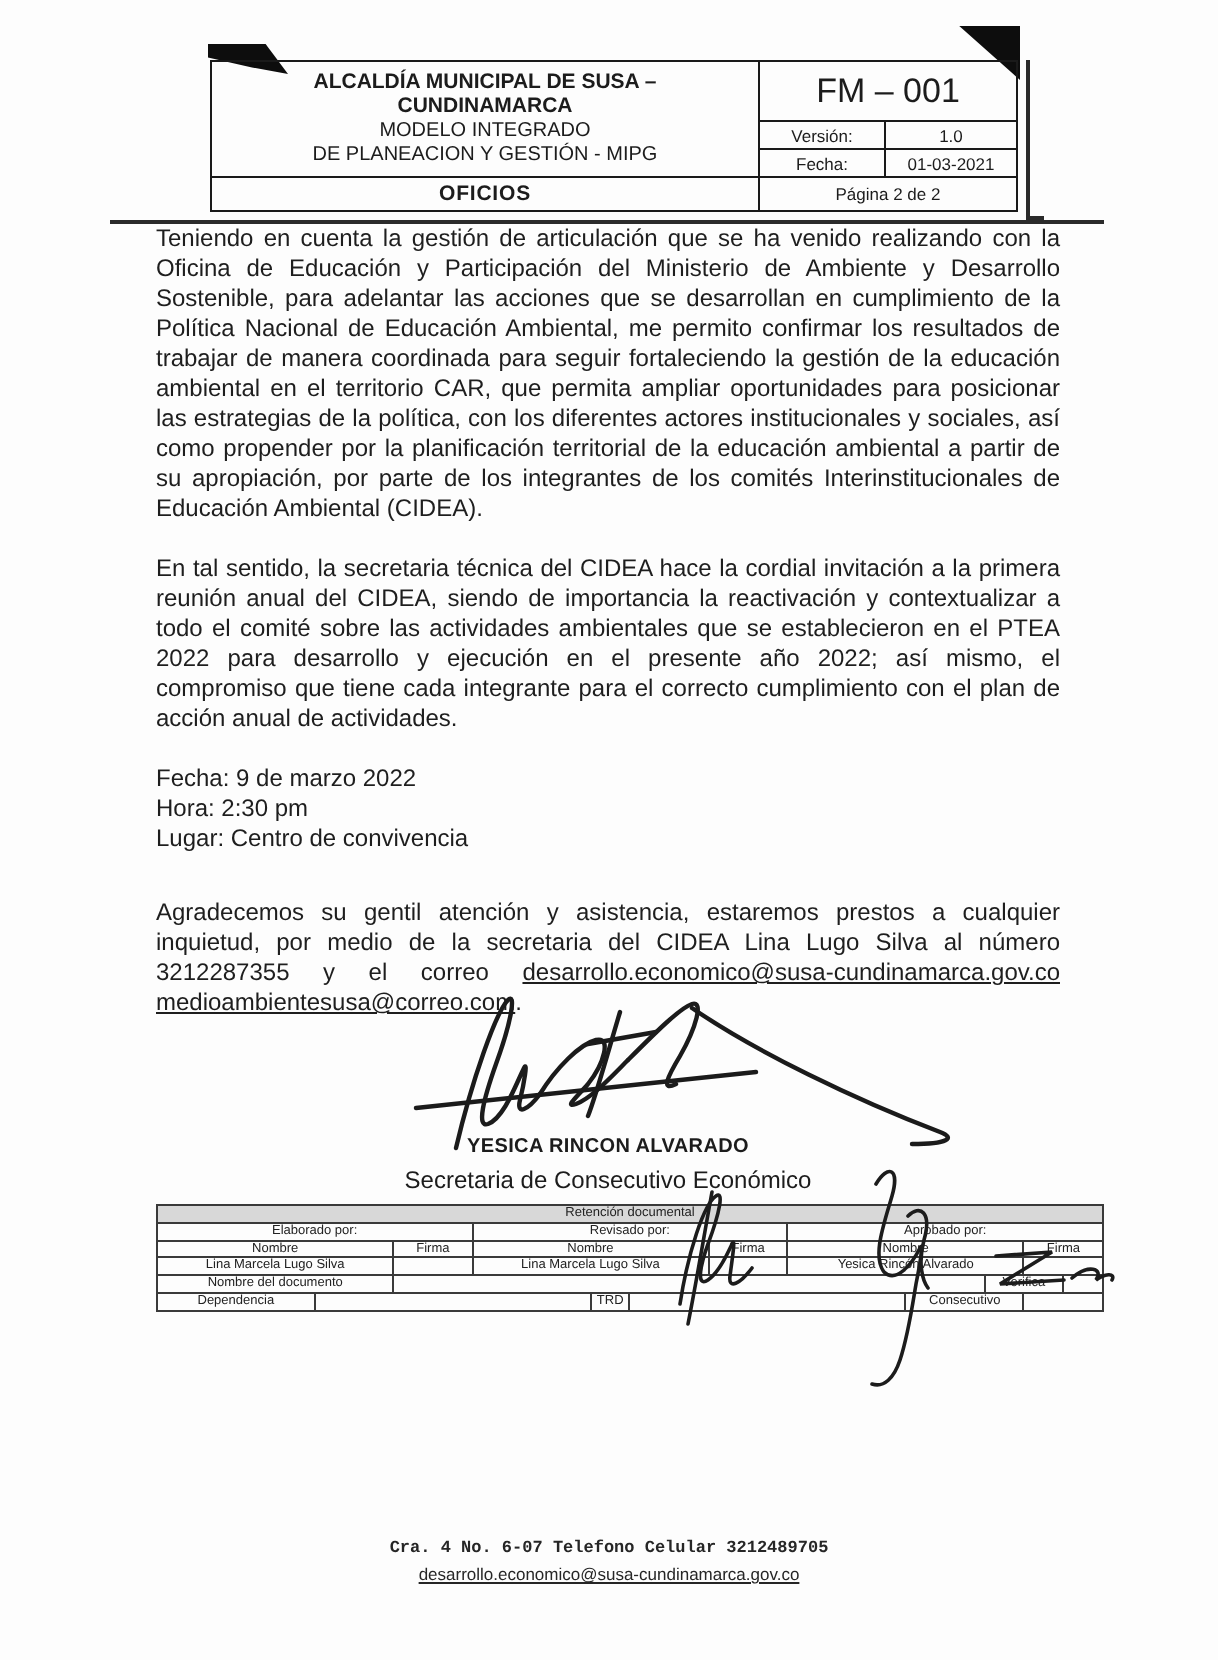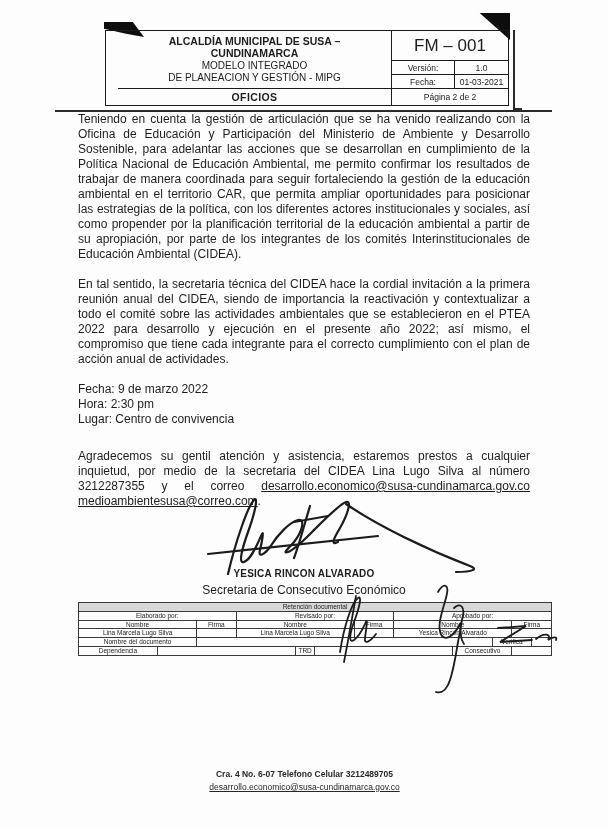--- a/index.html
+++ b/index.html
@@ -13,21 +13,21 @@
   
   .fold-tl { position:absolute; left:104px; top:22px; width:40px; height:15px;
     background:#0d0d0d; clip-path:polygon(0 0, 72% 0, 100% 100%, 55% 78%, 0 45%); }
   .fold-tr { position:absolute; left:477px; top:13px; width:33px; height:27px;
     background:#0d0d0d; clip-path:polygon(8% 0, 100% 0, 100% 100%); }
   .edge-line { position:absolute; left:513px; top:30px; width:2px; height:80px; background:#2a2a2a; }
   .edge-hook { position:absolute; left:513px; top:108px; width:9px; height:2px; background:#2a2a2a; }
 
   
   .hdr { position:absolute; left:105px; top:30px; width:404px; height:76px;
-    border:1.5px solid #1a1a1a; display:flex; font-size:10px;padding-left:12px; }
+    border:1.5px solid #1a1a1a; display:flex; font-size:10px; }
   .hdr-left { width:274px; border-right:1.5px solid #1a1a1a; display:flex; flex-direction:column; }
   .hdr-titles { height:58px; border-bottom:1.5px solid #1a1a1a; display:flex; flex-direction:column;
     align-items:center; justify-content:center; text-align:center; line-height:12.5px; }
   .hdr-titles .b { font-weight:bold; font-size:10.5px; }
   .hdr-oficios { flex:1; display:flex; align-items:center; justify-content:center;
     font-weight:bold; font-size:10.5px; letter-spacing:.4px; }
   .hdr-right { flex:1; display:flex; flex-direction:column; }
   .fm-row { height:30px; border-bottom:1.5px solid #1a1a1a; display:flex; align-items:center;
     justify-content:center; font-weight:normal; font-size:17px; }
   .vf-row { height:14px; border-bottom:1.2px solid #1a1a1a; display:flex; font-size:8.5px;text-align:center; }
@@ -54,21 +54,21 @@
   .ret { position:absolute; left:78px; top:602px; width:474px; border-collapse:collapse;
     table-layout:fixed; font-size:6.5px; line-height:1.2; color:#222; }
   .ret td { border:1px solid #3a3a3a; text-align:center; padding:0 1px; overflow:hidden;
     white-space:nowrap; height:8px; }
   .ret .gray { background:#d8d8d8; }
   .sig-overlay { position:absolute; pointer-events:none; }
 
   
   .footer { position:absolute; left:0; top:768px; width:609px; text-align:center;
     font-size:8.5px; line-height:13px; color:#262626; }
-  .footer .addr { font-weight:bold; }
+  .footer .addr { font-weight:bold;font-family:Liberation Mono, monospace; }
   .footer a { color:#262626; text-decoration:underline; }
 </style>
 </head>
 <body>
 
 <div class="page">
 
   <div class="fold-tl"></div>
   <div class="fold-tr"></div>
   <div class="edge-line"></div>

